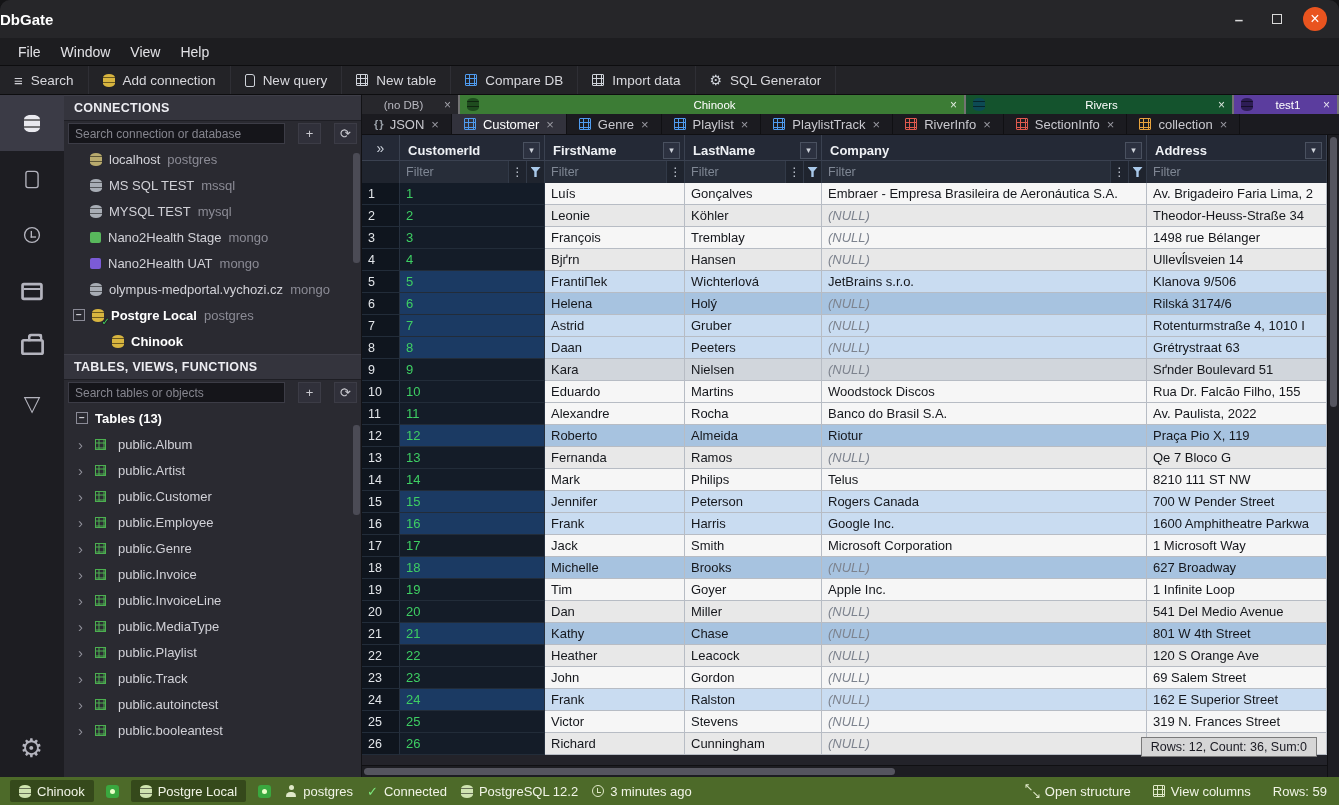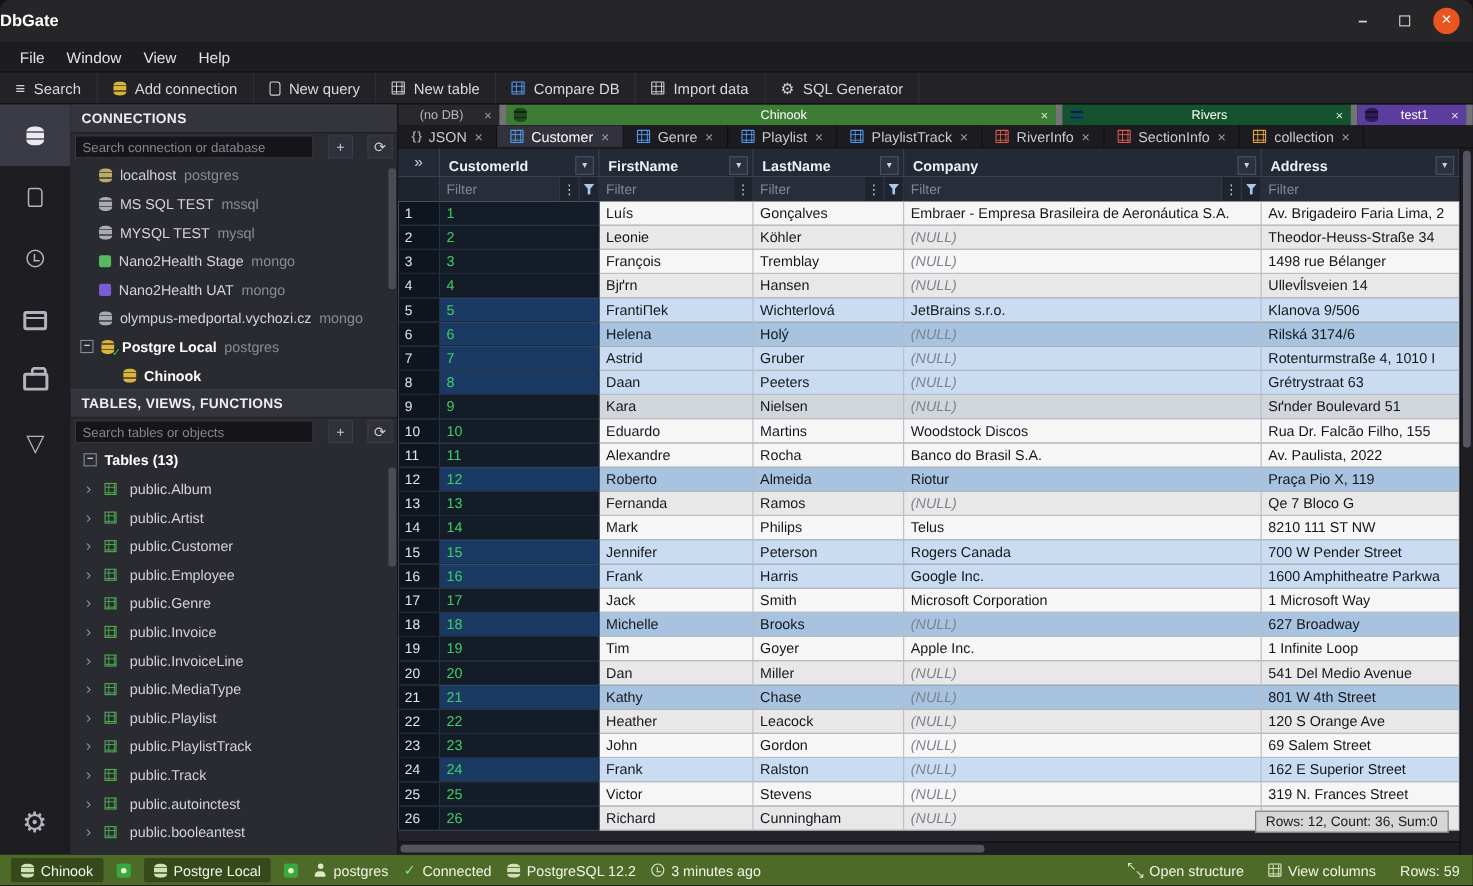--- a/index.html
+++ b/index.html
@@ -95,21 +95,21 @@
   .tbl-ico{width:11px;height:11px;border:1px solid #4caf50;flex:none;
     background-image:linear-gradient(#4caf50 1px,transparent 1px),linear-gradient(90deg,#4caf50 1px,transparent 1px);background-size:5px 5px;background-position:0 2.5px,2.5px 0}
   .side-scroll{position:absolute;right:1px;width:7px;background:#4b4b55;border-radius:3px}
   .side-scroll.s1{top:58px;height:110px}
   .side-scroll.s2{top:330px;height:90px}
 
   
   .main{flex:1;display:flex;flex-direction:column;min-width:0;background:#1b1b20}
 
   .dbtabs{height:19px;display:flex;background:#17171b;flex:none;overflow:hidden}
-  .dbtab{display:flex;align-items:center;gap:6px;padding:0 7px;font-size:11.5px;background:#27272c;color:#b8b8c0;border-right:6px solid #737373;overflow:hidden;white-space:nowrap}
+  .dbtab{display:flex;align-items:center;gap:6px;padding:0 7px;font-size:11.5px;background:#27272c;color:#b8b8c0;border-right:2px solid #737373;overflow:hidden;white-space:nowrap}
   .dbtab .dbt-lbl{flex:1;text-align:center;overflow:hidden}
   .dbtab .x::before{content:"×";font-size:12px;opacity:.85}
   .dbtabs > div:nth-of-type(1){flex:0 0 98px}
   .dbtabs > div:nth-of-type(2){flex:0 0 506px}
   .dbtabs > div:nth-of-type(3){flex:0 0 268px}
   .dbtabs > div:nth-of-type(4){flex:1 1 auto}
 
   .filetabs{height:21px;display:flex;background:#1b1b20;border-bottom:1px solid #101013;flex:none;overflow:hidden}
   .ftab{display:flex;align-items:center;gap:7px;padding:0 12px;font-size:13px;color:#c9c9cf;border-right:1px solid #101013;white-space:nowrap}
   .ftab[data-active="true"]{background:#32323c;color:#fff}
@@ -370,25 +370,20 @@
             <span class="tname">public.MediaType</span>
           </div>
           <div class="table-item">
             <span class="chev"></span>
             <span class="tbl-ico"></span>
             <span class="tname">public.Playlist</span>
           </div>
           <div class="table-item">
             <span class="chev"></span>
             <span class="tbl-ico"></span>
-            <span class="tname">public.PlaylistTrack</span>
-          </div>
-          <div class="table-item">
-            <span class="chev"></span>
-            <span class="tbl-ico"></span>
             <span class="tname">public.Track</span>
           </div>
           <div class="table-item">
             <span class="chev"></span>
             <span class="tbl-ico"></span>
             <span class="tname">public.autoinctest</span>
           </div>
           <div class="table-item">
             <span class="chev"></span>
             <span class="tbl-ico"></span>

